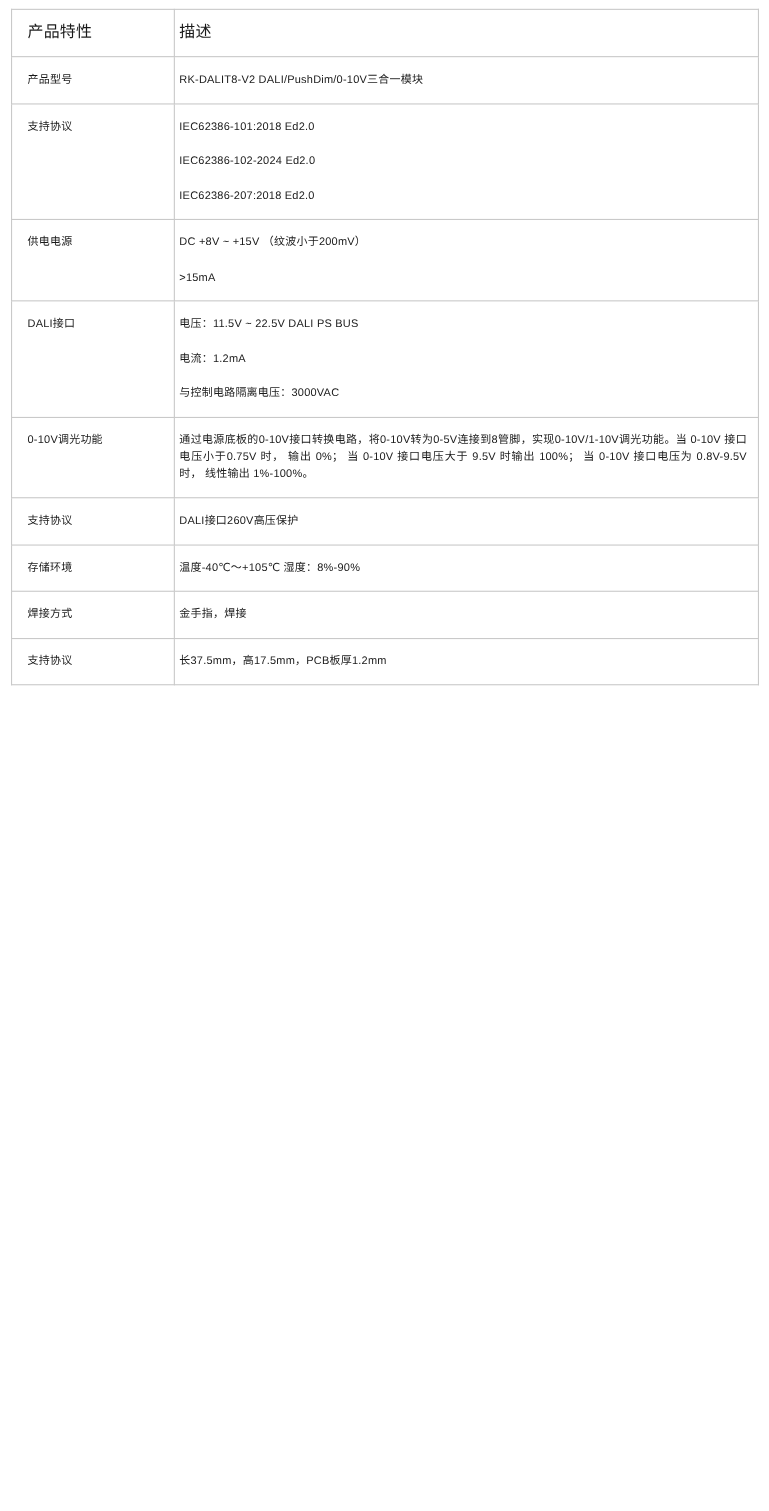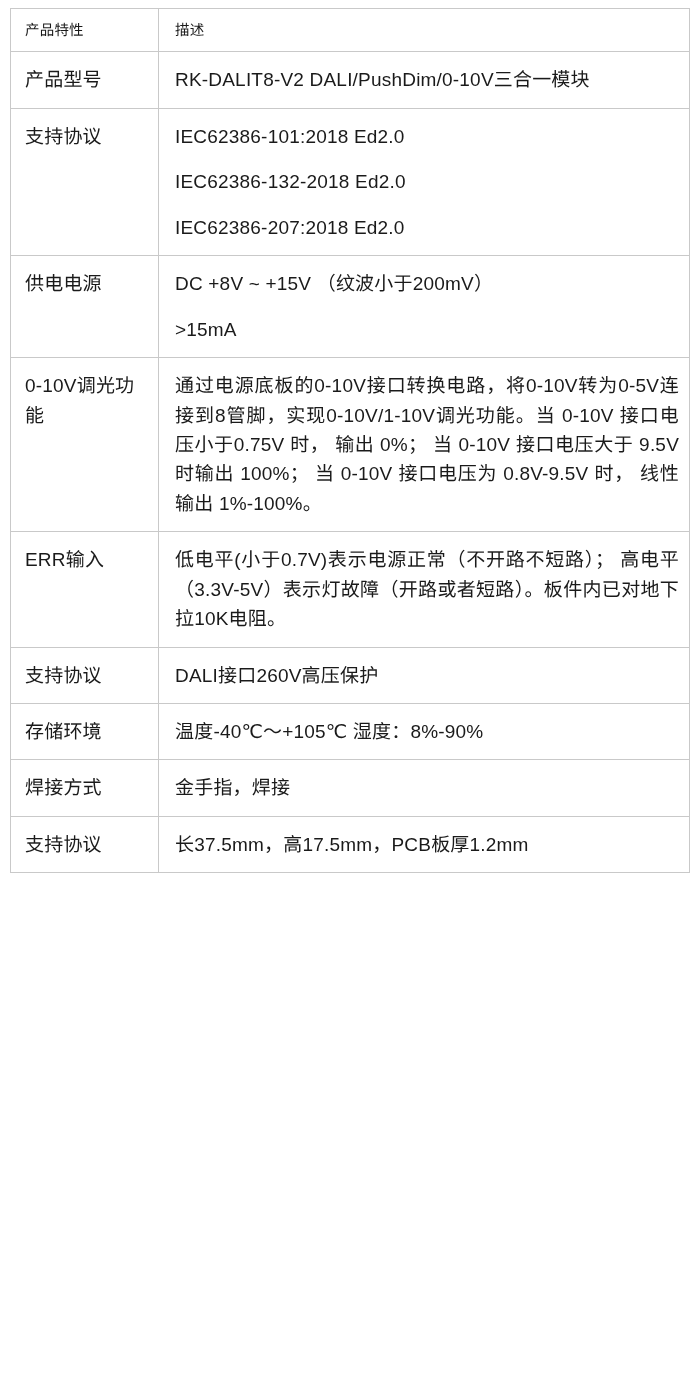--- a/index.html
+++ b/index.html
@@ -18,29 +18,29 @@
     width: 679px;
     margin: 8px 10px 10px 10px;
     table-layout: fixed;
   }
   .spec-table col.c1 { width: 148px; }
   .spec-table col.c2 { width: 531px; }
   .spec-table td {
     border: 1px solid #c9c9c9;
     vertical-align: top;
     padding: 12px 10px 12px 12px;
-    font-size: 19px;
+    font-size: 10px;
     line-height: 1.55;
     letter-spacing: 0.2px;
   }
   .spec-table td.label {
     padding-left: 14px;
   }
   .spec-table td.value {
-    padding-left: 16px;
+    padding-left: 4px;
     margin-left: 20px;
   }
   .spec-table tr.header td {
     font-size: 14.5px;
   }
   .lines p {
     margin: 0 0 0 0;
   }
   .lines p + p {
     margin-top: 16px;
@@ -72,47 +72,49 @@
           <div class="lines">
             <p class="para">RK-DALIT8-V2 DALI/PushDim/0-10V三合一模块</p>
           </div>
         </td>
       </tr>
       <tr class="tall">
         <td class="label">支持协议</td>
         <td class="value">
           <div class="lines">
             <p class="para">IEC62386-101:2018   Ed2.0</p>
-            <p class="para">IEC62386-132-2018   Ed2.0</p>
+            <p class="para">IEC62386-102-2024   Ed2.0</p>
             <p class="para">IEC62386-207:2018   Ed2.0</p>
           </div>
         </td>
       </tr>
       <tr class="tall">
         <td class="label">供电电源</td>
         <td class="value">
           <div class="lines">
             <p class="para">DC +8V ~ +15V （纹波小于200mV）</p>
             <p class="para">&gt;15mA</p>
           </div>
         </td>
       </tr>
       <tr class="tall">
+        <td class="label">DALI接口</td>
+        <td class="value">
+          <div class="lines">
+            <p class="para">电压：11.5V ~ 22.5V DALI PS BUS</p>
+            <p class="para">电流：1.2mA</p>
+            <p class="para">与控制电路隔离电压：3000VAC</p>
+          </div>
+        </td>
+      </tr>
+      <tr class="tall">
         <td class="label">0-10V调光功能</td>
         <td class="value">
           <div class="lines">
             <p class="para">通过电源底板的0-10V接口转换电路，将0-10V转为0-5V连接到8管脚，实现0-10V/1-10V调光功能。当 0-10V 接口电压小于0.75V 时， 输出 0%； 当 0-10V 接口电压大于 9.5V 时输出 100%； 当 0-10V 接口电压为 0.8V-9.5V 时， 线性输出 1%-100%。</p>
-          </div>
-        </td>
-      </tr>
-      <tr class="tall">
-        <td class="label">ERR输入</td>
-        <td class="value">
-          <div class="lines">
-            <p class="para">低电平(小于0.7V)表示电源正常（不开路不短路）； 高电平（3.3V-5V）表示灯故障（开路或者短路）。板件内已对地下拉10K电阻。</p>
           </div>
         </td>
       </tr>
       <tr class="tall">
         <td class="label">支持协议</td>
         <td class="value">
           <div class="lines">
             <p class="para">DALI接口260V高压保护</p>
           </div>
         </td>

